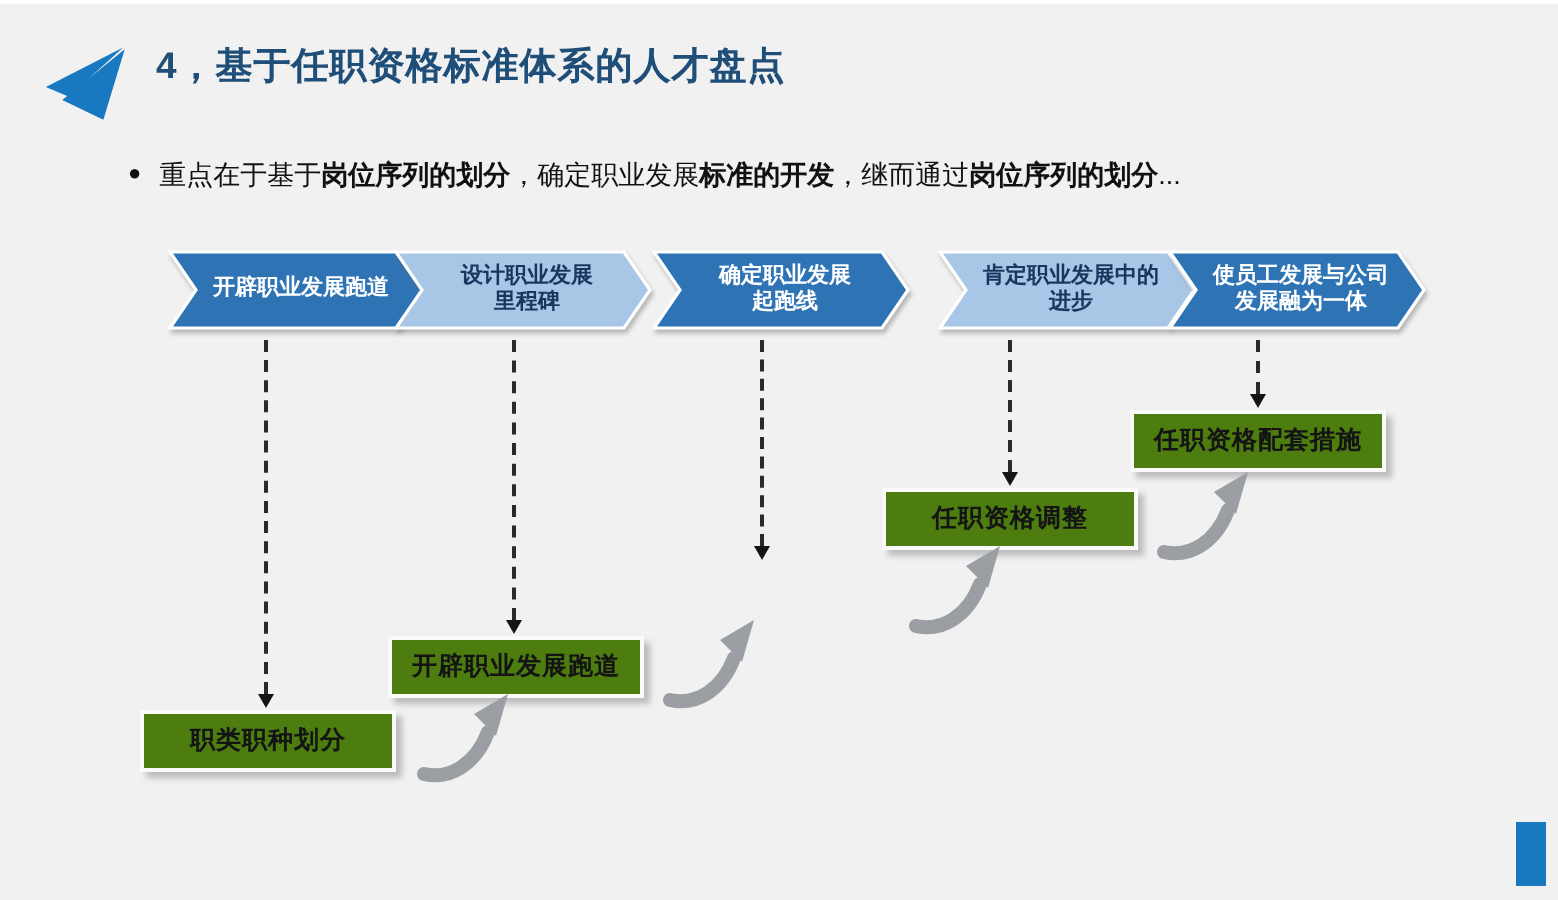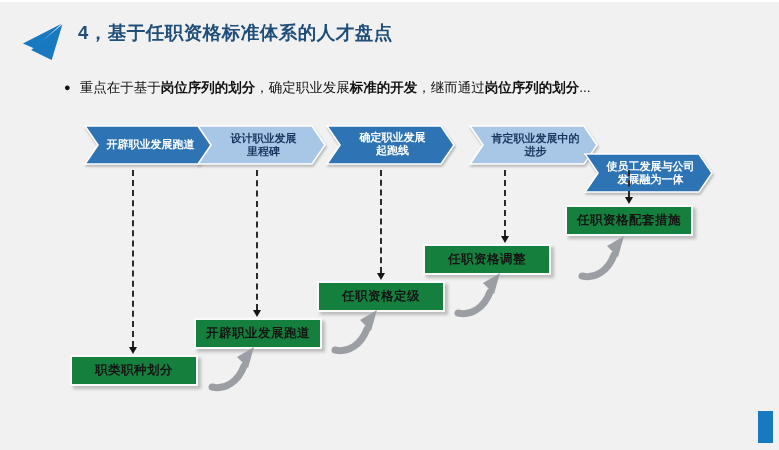--- a/index.html
+++ b/index.html
@@ -41,21 +41,21 @@
   .darrow{position:absolute;width:0;border-left:2px dashed #2A2A2A;}
   .darrow .ahead{
     position:absolute;bottom:-7px;left:-5px;width:0;height:0;
     border-left:4.5px solid transparent;border-right:4.5px solid transparent;
     border-top:7px solid #141414;
   }
 
   
   .stepbox{
     position:absolute;width:128px;height:31px;box-sizing:border-box;
-    background:#15803d;border:2px solid #FAFAFA;
+    background:#4d7c0f;border:2px solid #FAFAFA;
     box-shadow:3px 3px 3px rgba(0,0,0,.22);
     display:flex;align-items:center;justify-content:center;
     font-size:12.5px;font-weight:bold;color:#141414;letter-spacing:.5px;
   }
 
   
   .swoosh{position:absolute;width:50px;height:48px;}
 
   .accent-rect{position:absolute;left:758px;top:411px;width:15px;height:32px;background:#1879C0;}
 </style>
@@ -84,35 +84,35 @@
     </svg>
     <div class="chev-label">开辟职业发展跑道</div>
   </div>
   <div class="chevron chev-light" style="left:197px;">
     <svg viewBox="0 0 129 40" preserveAspectRatio="none">
       <polygon points="1,1 115,1 128,20 115,39 1,39 14,20" fill="#A8C6E5" stroke="#FFFFFF" stroke-width="1.6"></polygon>
     </svg>
     <div class="chev-label">设计职业发展
 里程碑</div>
   </div>
-  <div class="chevron chev-dark" style="left:326px;font-family:Liberation Mono, monospace;">
+  <div class="chevron chev-dark" style="left:326px;">
     <svg viewBox="0 0 129 40" preserveAspectRatio="none">
       <polygon points="1,1 115,1 128,20 115,39 1,39 14,20" fill="#2E74B5" stroke="#FFFFFF" stroke-width="1.6"></polygon>
     </svg>
     <div class="chev-label">确定职业发展
 起跑线</div>
   </div>
   <div class="chevron chev-light" style="left:469px;">
     <svg viewBox="0 0 129 40" preserveAspectRatio="none">
       <polygon points="1,1 115,1 128,20 115,39 1,39 14,20" fill="#A8C6E5" stroke="#FFFFFF" stroke-width="1.6"></polygon>
     </svg>
     <div class="chev-label">肯定职业发展中的
 进步</div>
   </div>
-  <div class="chevron chev-dark" style="left:584px;margin-top:28px;">
+  <div class="chevron chev-dark" style="left:584px;">
     <svg viewBox="0 0 129 40" preserveAspectRatio="none">
       <polygon points="1,1 115,1 128,20 115,39 1,39 14,20" fill="#2E74B5" stroke="#FFFFFF" stroke-width="1.6"></polygon>
     </svg>
     <div class="chev-label">使员工发展与公司
 发展融为一体</div>
   </div>
 
   <div class="darrow" style="left:132px;top:170px;height:177px;">
       <span class="ahead"></span>
     </div>
@@ -124,22 +124,21 @@
     </div>
   <div class="darrow" style="left:504px;top:170px;height:66px;">
       <span class="ahead"></span>
     </div>
   <div class="darrow" style="left:628px;top:170px;height:27px;">
       <span class="ahead"></span>
     </div>
 
   <div class="stepbox" style="left:70px;top:355px;">职类职种划分</div>
   <div class="stepbox" style="left:194px;top:318px;">开辟职业发展跑道</div>
-  <div class="stepbox" style="left:317px;top:281px;">任职资格定级</div>
-  <div class="stepbox" style="left:423px;top:244px;">任职资格调整</div>
+  <div class="stepbox" style="left:441px;top:244px;">任职资格调整</div>
   <div class="stepbox" style="left:565px;top:205px;">任职资格配套措施</div>
 
   <svg class="swoosh" style="left:207px;top:344px;" viewBox="0 0 50 48">
     <path d="M5 43 C18 46 31 38 37 22" stroke="#9B9FA3" stroke-width="7" fill="none" stroke-linecap="round"></path>
     <polygon points="30,13 47,3 41,24" fill="#9B9FA3"></polygon>
   </svg>
   <svg class="swoosh" style="left:330px;top:307px;" viewBox="0 0 50 48">
     <path d="M5 43 C18 46 31 38 37 22" stroke="#9B9FA3" stroke-width="7" fill="none" stroke-linecap="round"></path>
     <polygon points="30,13 47,3 41,24" fill="#9B9FA3"></polygon>
   </svg>

